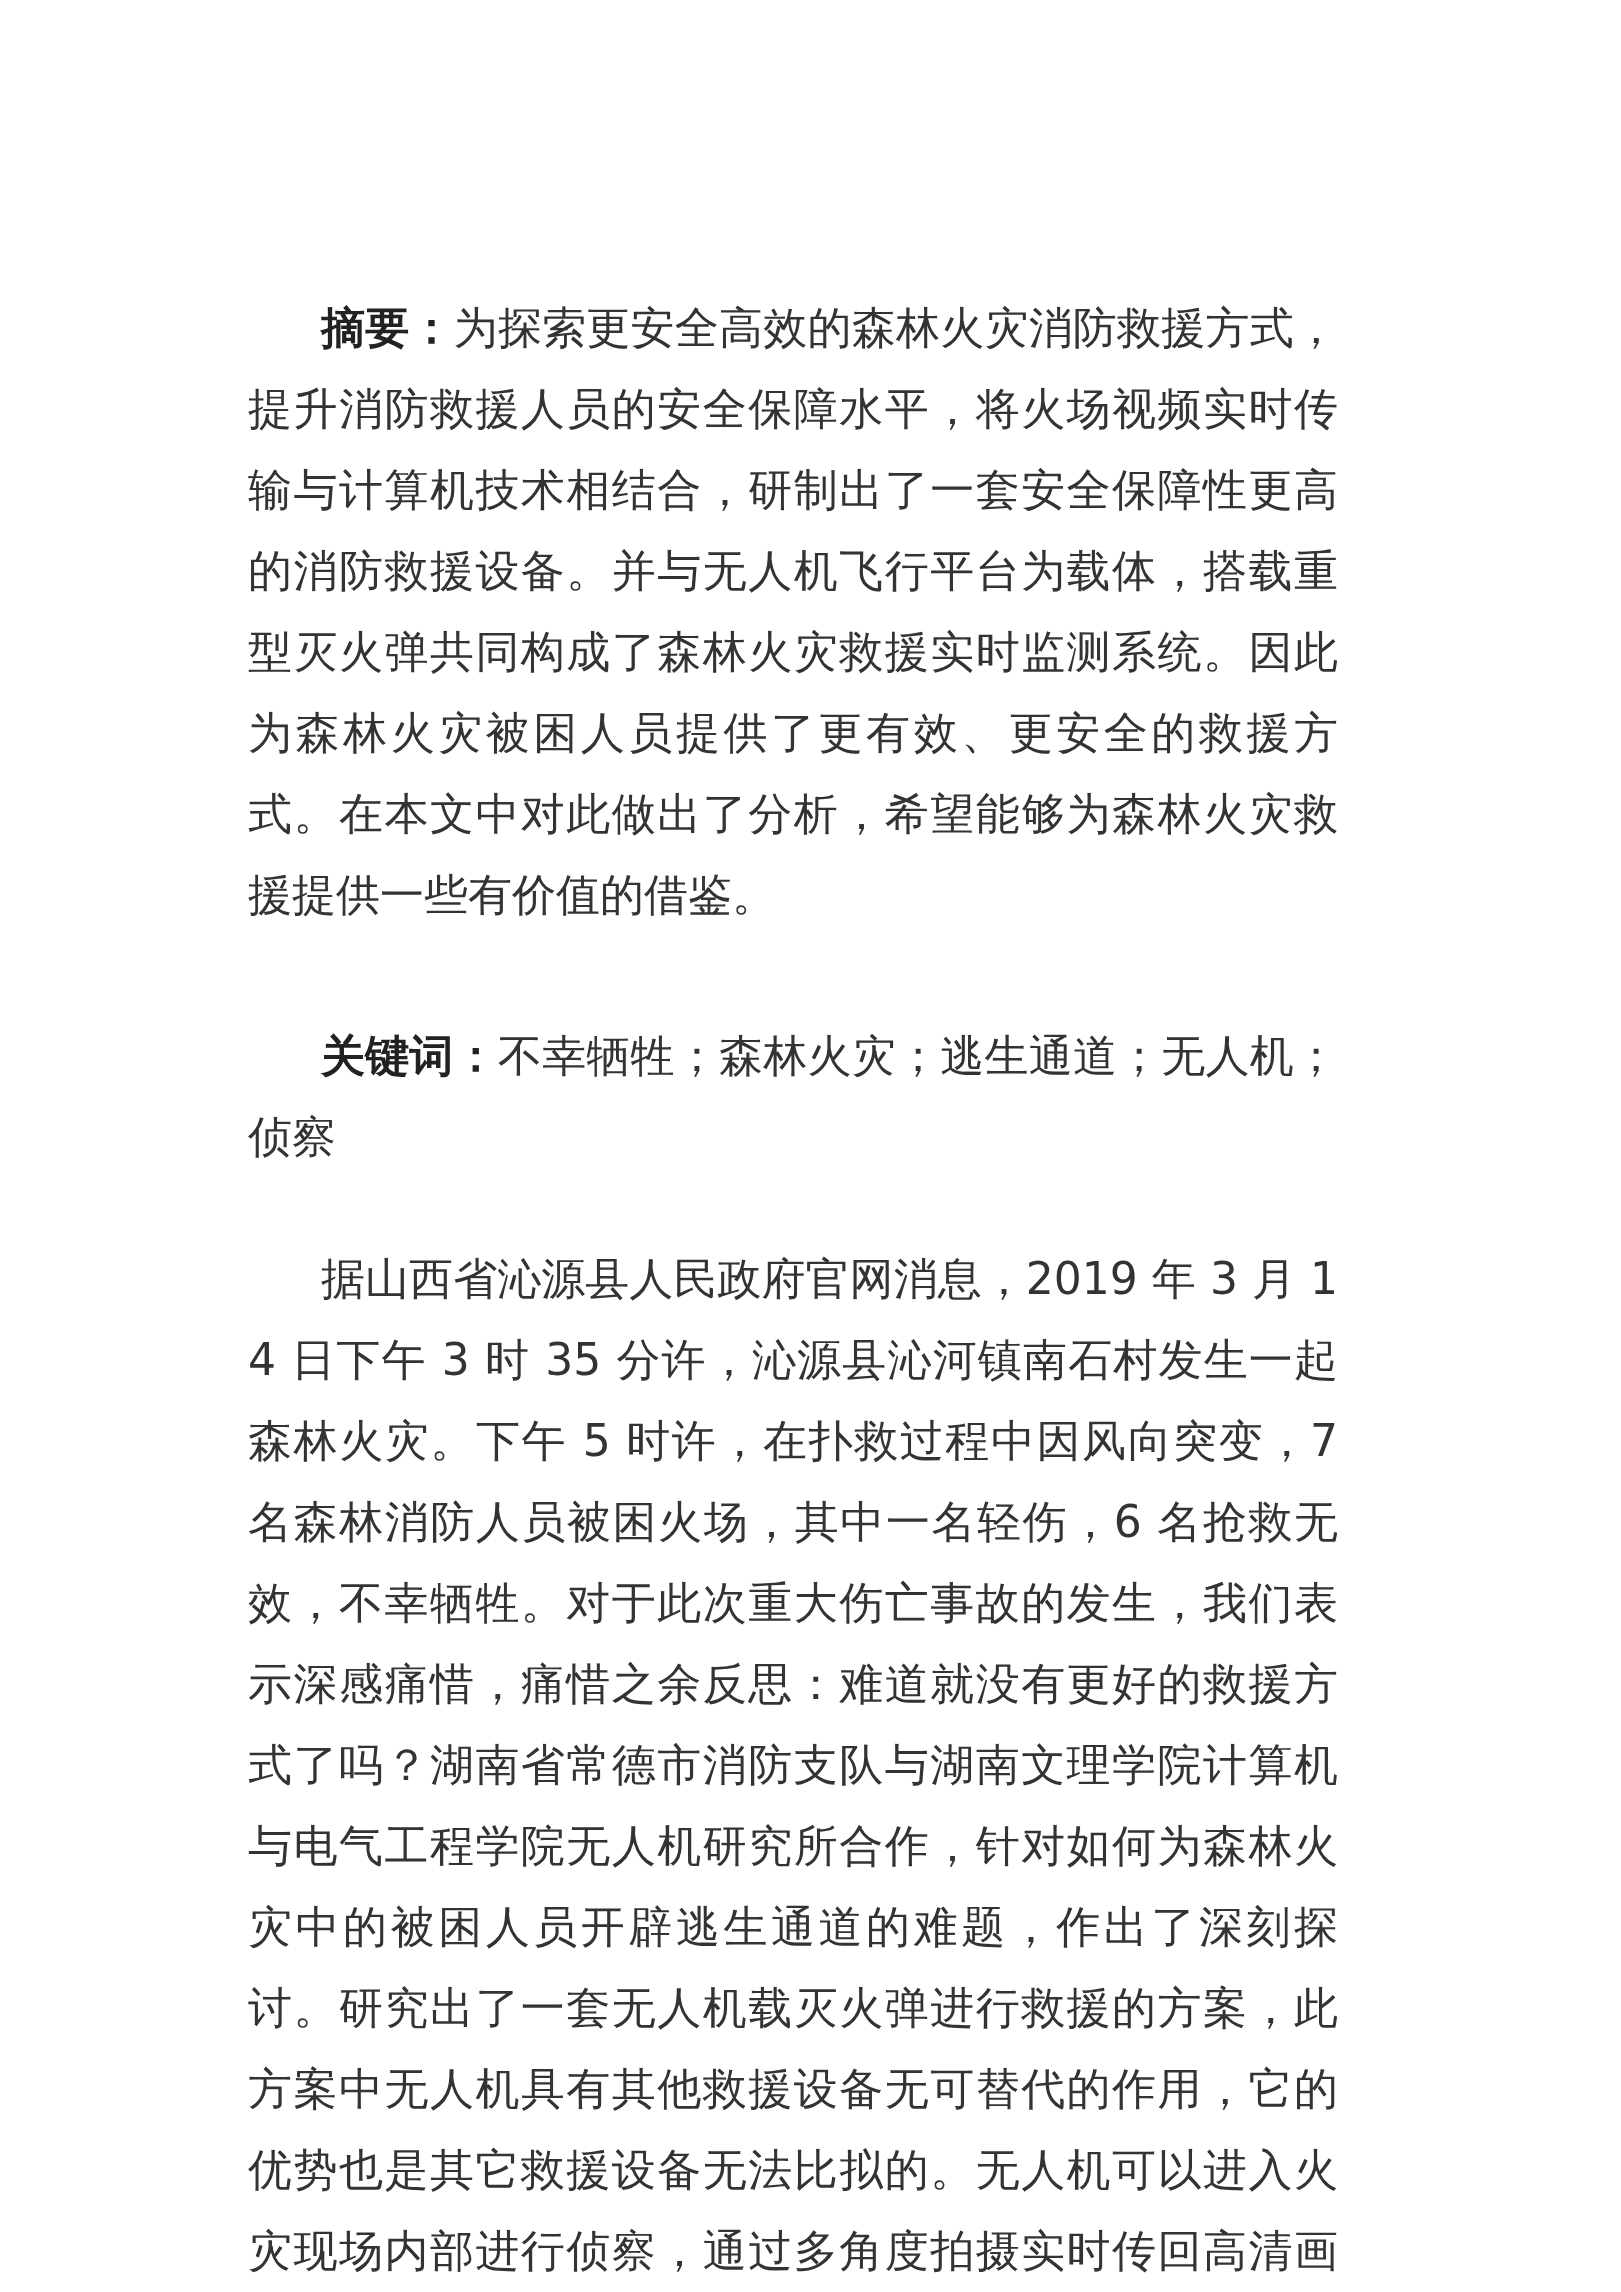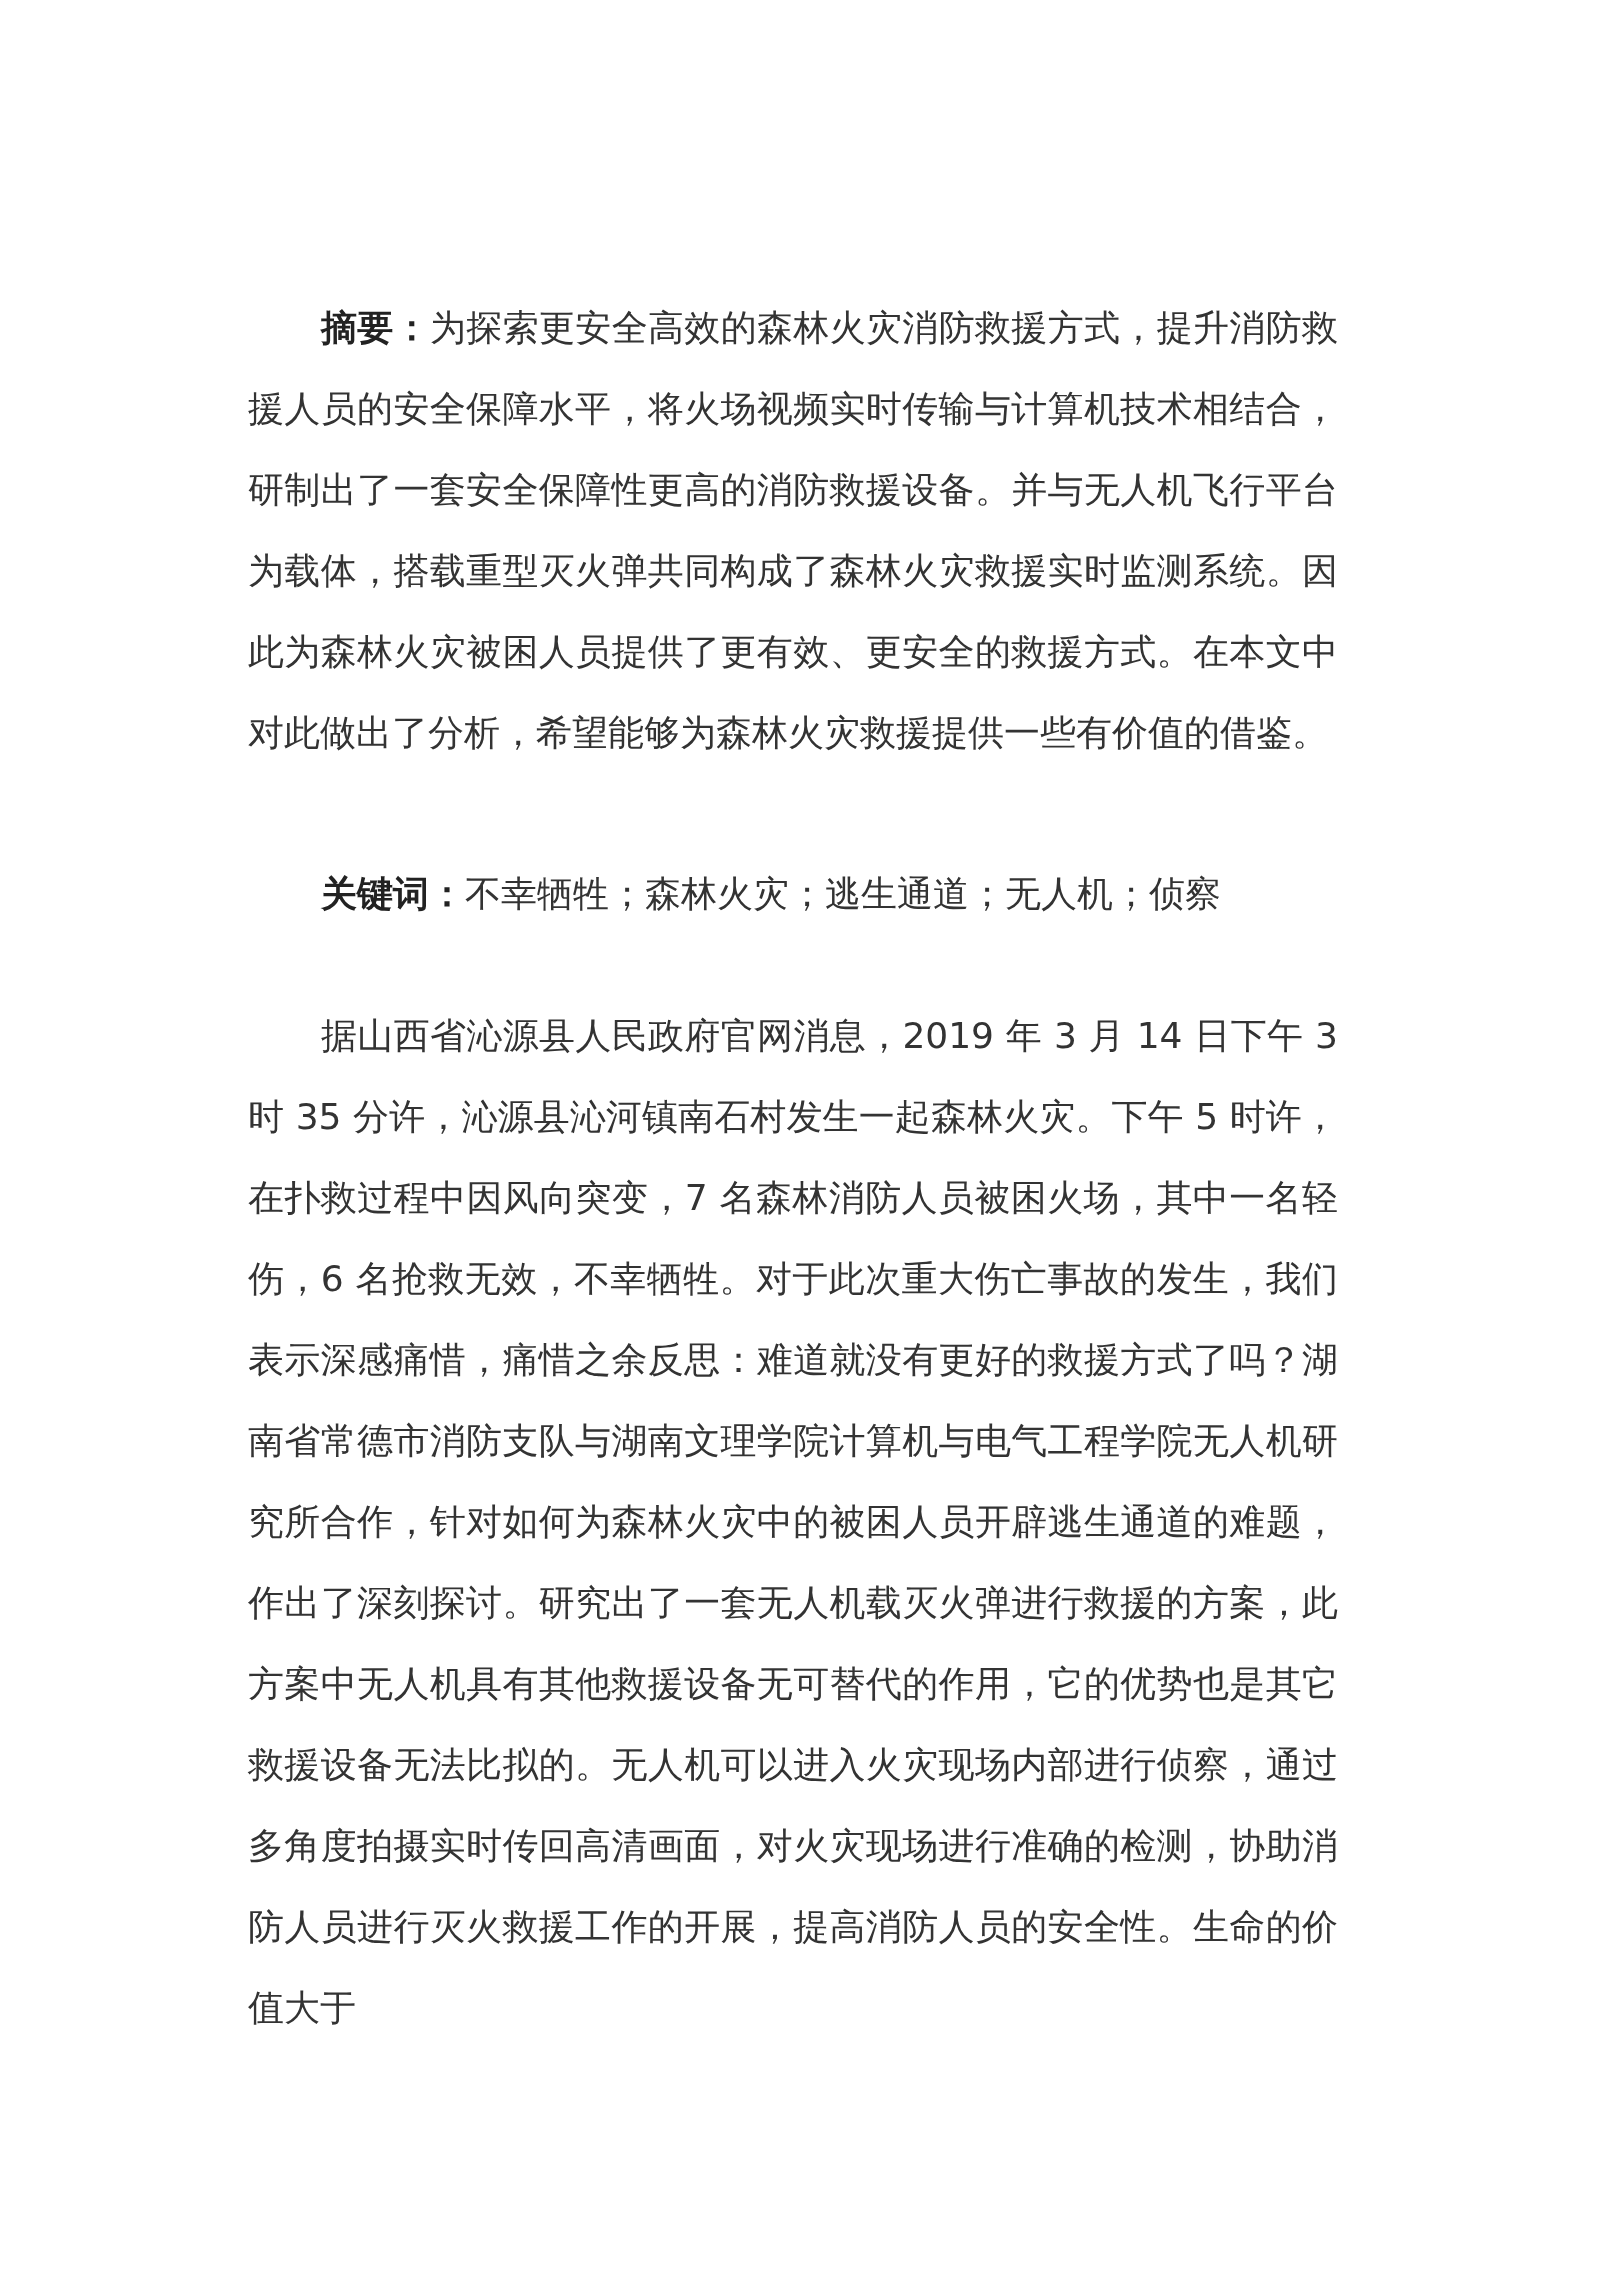--- a/index.html
+++ b/index.html
@@ -16,21 +16,21 @@
       color: #333333;
     }
     .page {
       position: absolute;
       left: 248px;
       top: 287px;
       width: 1090px;
     }
     .para {
       margin: 0;
-      font-size: 36px;
+      font-size: 44px;
       line-height: 81px;
       text-indent: 73px;
       text-align: justify;
       letter-spacing: 0;
       word-break: break-all;
     }
     .label {
       font-weight: bold;
       color: #222222;
     }

